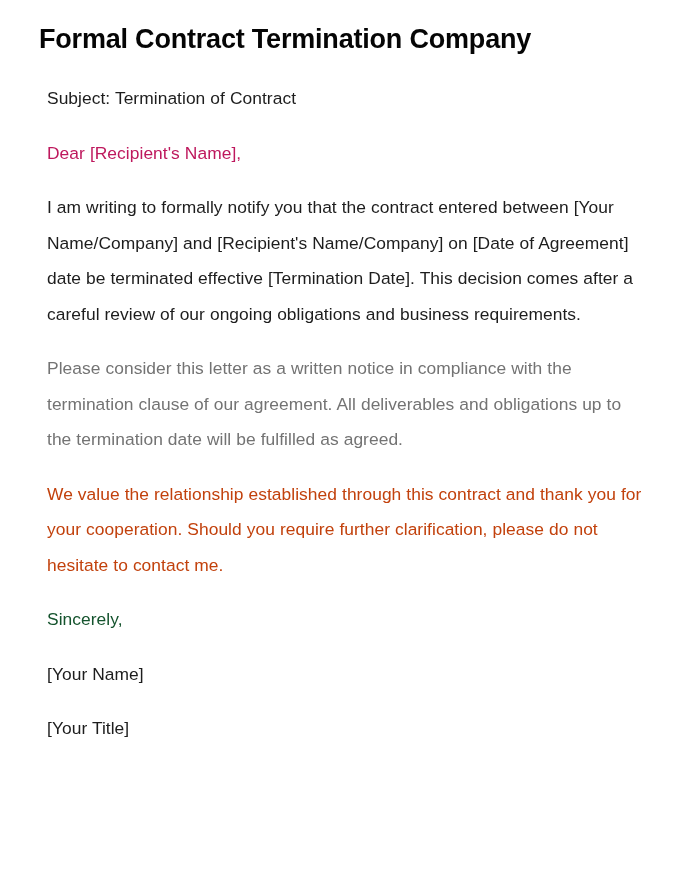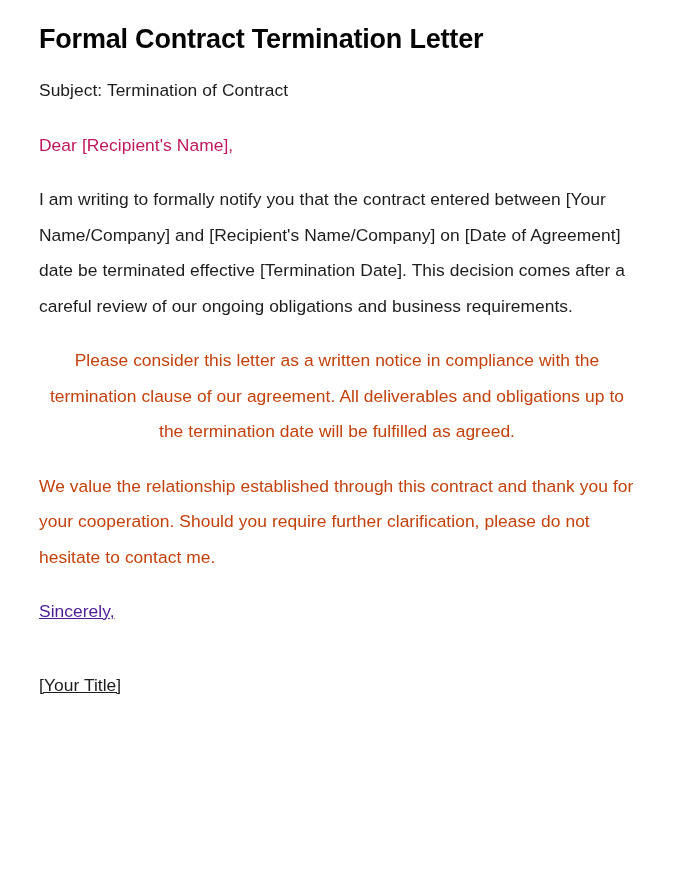--- a/index.html
+++ b/index.html
@@ -31,21 +31,21 @@
     font-family: "Liberation Sans Narrow", "Liberation Sans", "DejaVu Sans Condensed", sans-serif;
     font-size: 27px;
     line-height: 34px;
     font-weight: 700;
     letter-spacing: -0.2px;
     color: #050505;
     white-space: nowrap;
   }
 
   .letter-body {
-    margin: 0;
+    margin: 8px;
     padding: 0;
   }
 
   .letter-para {
     margin: 0;
     padding: 0;
     font-size: 17.4px;
     line-height: 35.5px;
     font-weight: 400;
     color: #1d1d1d;
@@ -56,49 +56,50 @@
   }
 
   .gap-title-to-subject { height: 17px; }
   .gap-para { height: 19px; }
 </style>
 </head>
 <body style="background: rgb(255, 255, 255);">
 
 <div class="page" style="background: rgb(255, 255, 255);">
 
-  <h1 class="letter-title" style="color: rgb(5, 5, 5);">Formal Contract Termination Letter</h1>
+  <h1 class="letter-title" style="color: rgb(5, 5, 5);">Formal Contract Termination Company</h1>
 
   <div class="gap-title-to-subject"></div>
 
   <div class="letter-body">
 
     <p class="letter-para" style="color: rgb(29, 29, 29);">Subject: Termination of Contract</p>
 
     <div class="gap-para"></div>
 
     <p class="letter-para" style="color: #be185d;">Dear [Recipient's Name],</p>
 
     <div class="gap-para"></div>
 
     <p class="letter-para" style="color: rgb(29, 29, 29);">I am writing to formally notify you that the contract entered between [Your Name/Company] and [Recipient's Name/Company] on [Date of Agreement] date be terminated effective [Termination Date]. This decision comes after a careful review of our ongoing obligations and business requirements.</p>
 
     <div class="gap-para"></div>
 
-    <p class="letter-para" style="color: #c2410c; text-align: center;">Please consider this letter as a written notice in compliance with the termination clause of our agreement. All deliverables and obligations up to the termination date will be fulfilled as agreed.</p>
+    <p class="letter-para" style="color: #737373;">Please consider this letter as a written notice in compliance with the termination clause of our agreement. All deliverables and obligations up to the termination date will be fulfilled as agreed.</p>
 
     <div class="gap-para"></div>
 
     <p class="letter-para" style="color: #c2410c;">We value the relationship established through this contract and thank you for your cooperation. Should you require further clarification, please do not hesitate to contact me.</p>
 
     <div class="gap-para"></div>
 
-    <p class="letter-para" style="color: #4c1d95; text-decoration: underline;">Sincerely,</p>
+    <p class="letter-para" style="color: #14532d;">Sincerely,</p>
 
     <div class="gap-para"></div>
 
+    <p class="letter-para" style="color: rgb(29, 29, 29);">[Your Name]</p>
 
     <div class="gap-para"></div>
 
-    <p class="letter-para" style="color: rgb(29, 29, 29); text-decoration: underline;">[Your Title]</p>
+    <p class="letter-para" style="color: rgb(29, 29, 29);">[Your Title]</p>
 
   </div>
 </div>
 
 </body></html>

